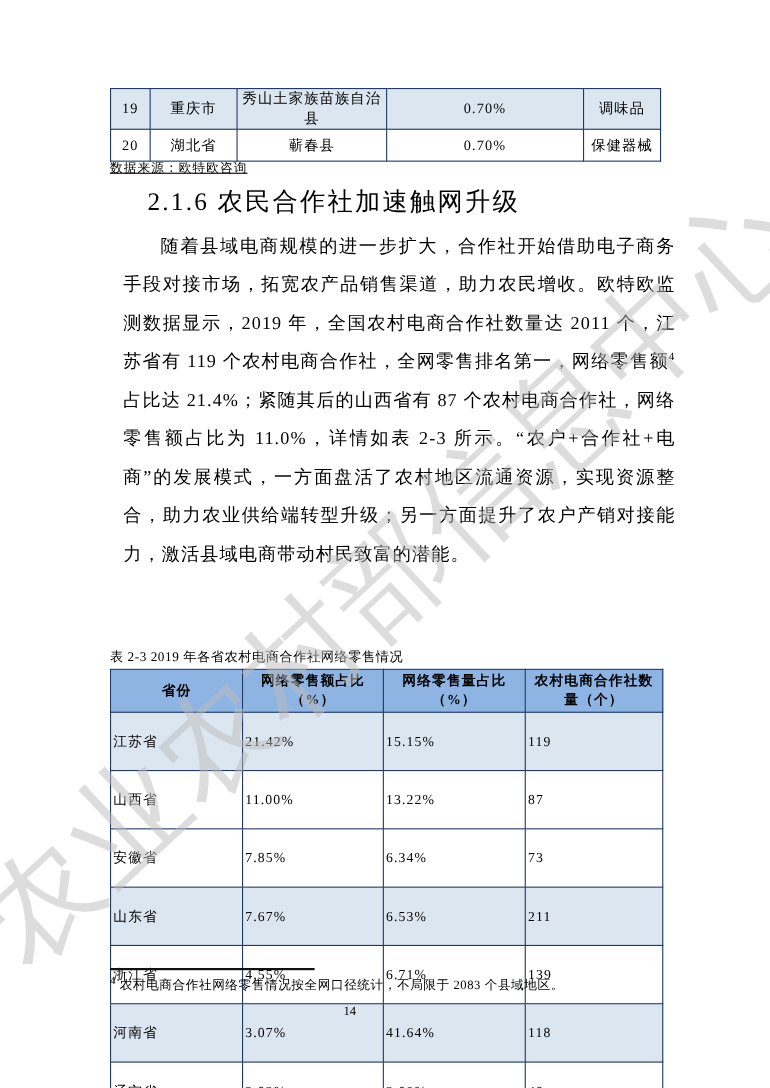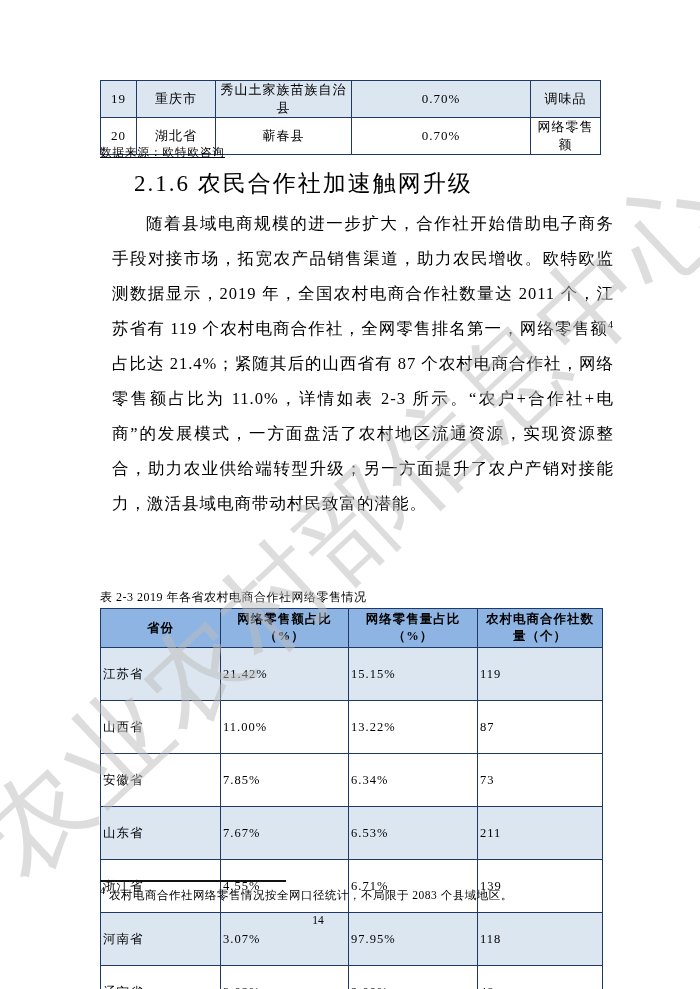--- a/index.html
+++ b/index.html
@@ -91,21 +91,21 @@
         <td>重庆市</td>
         <td>秀山土家族苗族自治县</td>
         <td>0.70%</td>
         <td>调味品</td>
       </tr>
       <tr>
         <td>20</td>
         <td>湖北省</td>
         <td>蕲春县</td>
         <td>0.70%</td>
-        <td>网络零售额</td>
+        <td>保健器械</td>
       </tr>
     </tbody>
   </table>
 
   <div class="source-note z1">数据来源：欧特欧咨询</div>
 
   <h2 class="heading z1">2.1.6 农民合作社加速触网升级</h2>
 
   <p class="para z1"><span>随着县域电商规模的进一步扩大，合作社开始借助电子商务手段对接市场，拓宽农产品销售渠道，助力农民增收。欧特欧监测数据显示，2019 年，全国农村电商合作社数量达 2011 个，江苏省有 119 个农村电商合作社，全网零售排名第一，网络零售额</span><sup>4</sup><span>占比达 21.4%；紧随其后的山西省有 87 个农村电商合作社，网络零售额占比为 11.0%，详情如表 2-3 所示。“农户+合作社+电商”的发展模式，一方面盘活了农村地区流通资源，实现资源整合，助力农业供给端转型升级；另一方面提升了农户产销对接能力，激活县域电商带动村民致富的潜能。</span></p>
 
@@ -153,21 +153,21 @@
       </tr>
       <tr>
         <td>浙江省</td>
         <td>4.55%</td>
         <td>6.71%</td>
         <td>139</td>
       </tr>
       <tr class="alt">
         <td>河南省</td>
         <td>3.07%</td>
-        <td>97.95%</td>
+        <td>41.64%</td>
         <td>118</td>
       </tr>
       <tr>
         <td>辽宁省</td>
         <td>3.02%</td>
         <td>2.09%</td>
         <td>48</td>
       </tr>
       <tr>
         <td>江西省</td>

